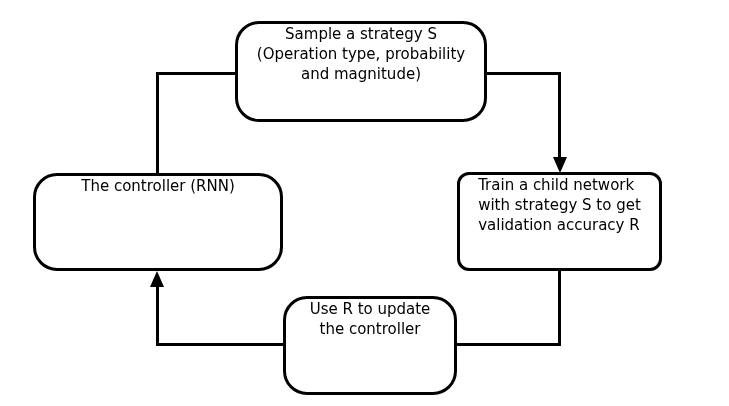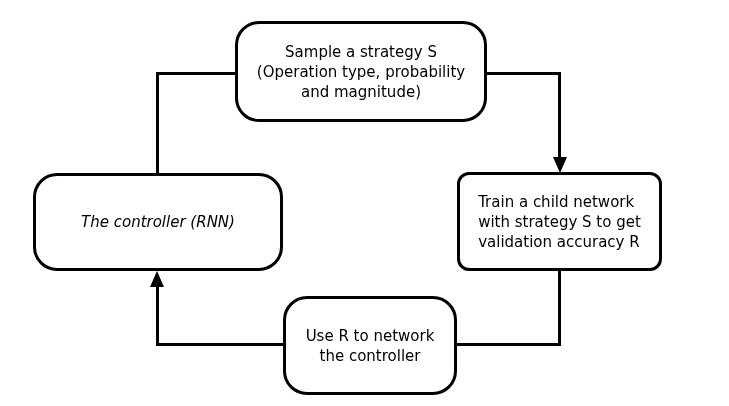--- a/index.html
+++ b/index.html
@@ -16,34 +16,34 @@
     color: #000000;
     overflow: hidden;
   }
   .node {
     position: absolute;
     box-sizing: border-box;
     border: 3px solid #000000;
     border-radius: 24px;
     background: #ffffff;
     display: flex;
-    align-items: center;
+    align-items: flex-start;
     justify-content: center;
   }
   .node .label {
     font-size: 15px;
     line-height: 20px;
     white-space: pre-line;
     text-align: center;
   }
   .node .label.left {
     text-align: left;
   }
   .node-top    { left: 235px; top: 21px;  width: 252px; height: 101px; }
-  .node-left   { left: 33px;  top: 173px; width: 250px; height: 98px; font-style: italic;  }
+  .node-left   { left: 33px;  top: 173px; width: 250px; height: 98px;  }
   .node-right  { left: 457px; top: 172px; width: 205px; height: 99px; border-radius: 12px; }
   .node-bottom { left: 283px; top: 296px; width: 174px; height: 99px;  }
 
   .edge {
     position: absolute;
     background: #000000;
   }
   
   .e1-v { left: 156px; top: 73px;  width: 3px;  height: 100px; }
   .e1-h { left: 156px; top: 72px;  width: 80px; height: 3px; }
@@ -106,17 +106,17 @@
     <span class="label">The controller (RNN)</span>
   </div>
 
   <div class="node node-right">
     <span class="label left">Train a child network
 with strategy S to get
 validation accuracy R</span>
   </div>
 
   <div class="node node-bottom">
-    <span class="label">Use R to network
+    <span class="label">Use R to update
 the controller</span>
   </div>
 
 </div>
 
 </body></html>

